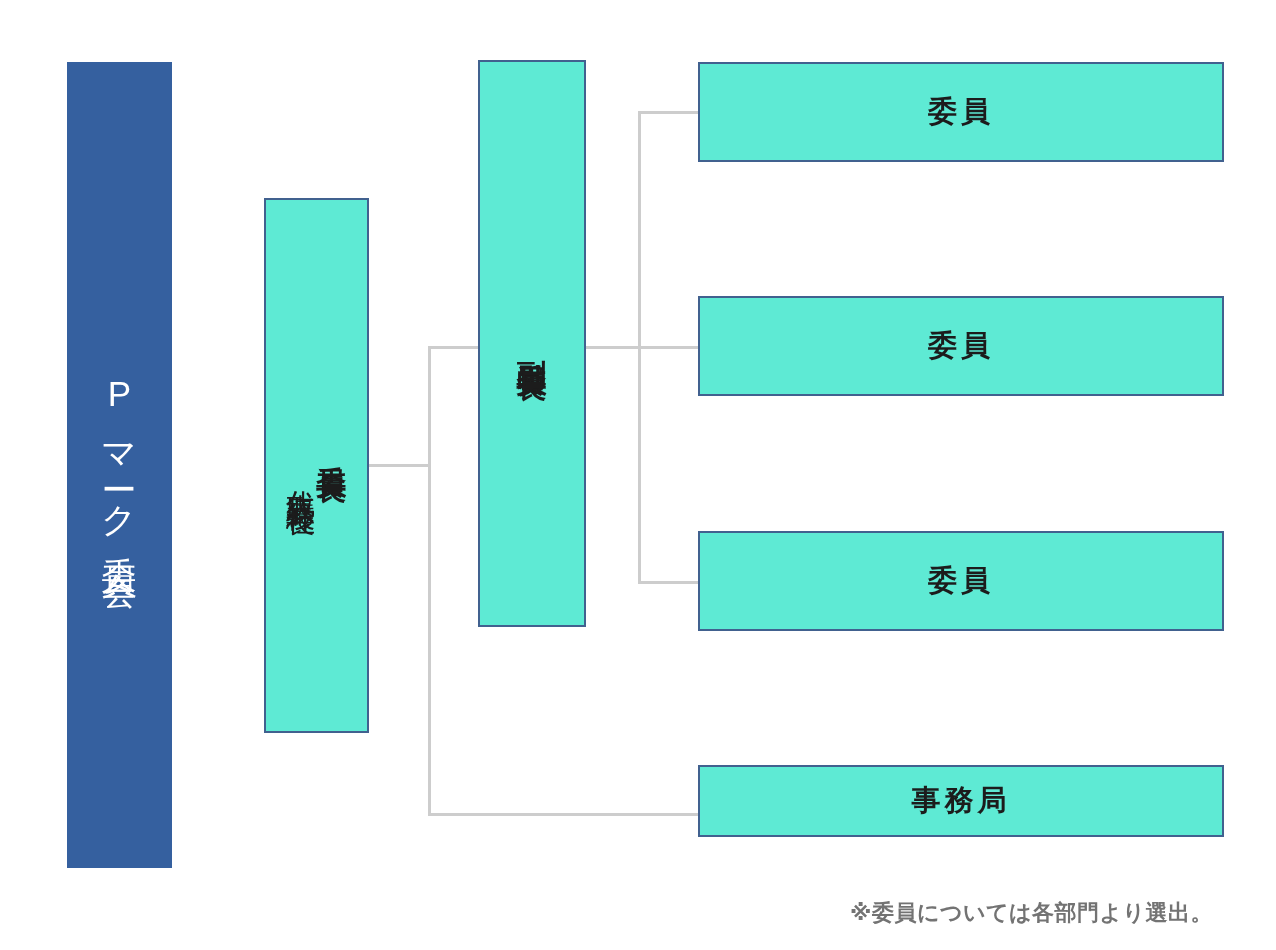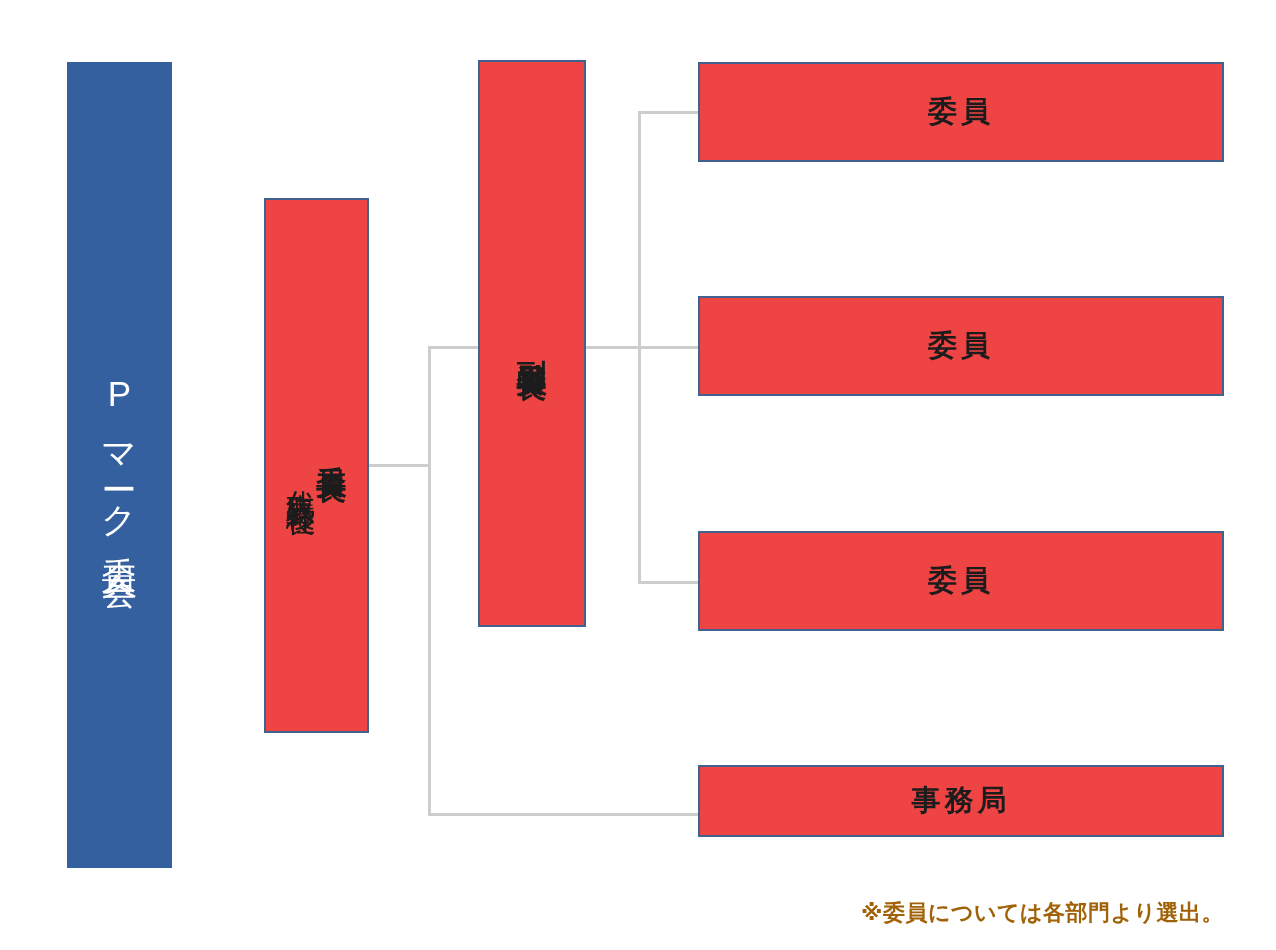--- a/index.html
+++ b/index.html
@@ -45,21 +45,21 @@
     font-size: 35px;
     font-weight: 400;
     letter-spacing: 9px;
     line-height: 1;
     white-space: nowrap;
   }
 
   
   .node {
     position: absolute;
-    background: #ef4444;
+    background: #5eead4;
     border: 2px solid #41618f;
     box-sizing: border-box;
     display: flex;
     align-items: center;
     justify-content: center;
   }
 
   
   .node-vertical {
     flex-direction: row;
@@ -93,25 +93,25 @@
   .node-label {
     font-size: 29px;
     font-weight: bold;
     letter-spacing: 4px;
     color: #1c1c1c;
   }
 
   
   .footnote {
     position: absolute;
-    right: 52px;
+    right: 63px;
     top: 898px;
     font-size: 22px;
     font-weight: bold;
-    color: #a16207;
+    color: #737373;
     letter-spacing: 0.5px;
     white-space: nowrap;
   }
 </style>
 </head>
 <body>
 
 <div id="chart-root">
 
   <div class="root-banner">

